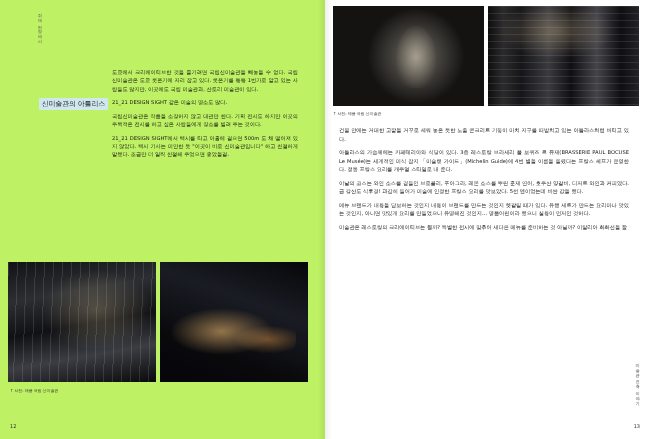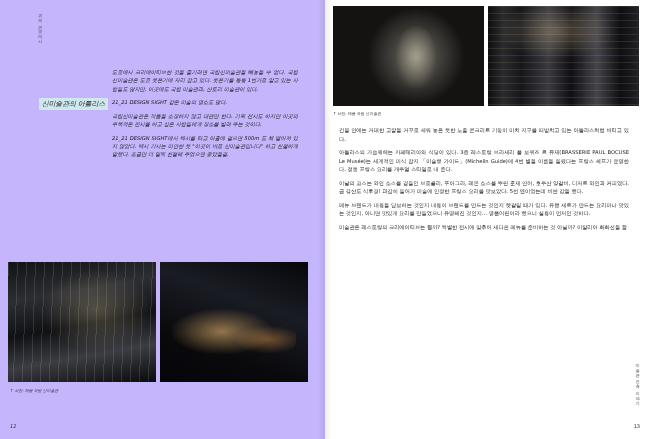--- a/index.html
+++ b/index.html
@@ -21,22 +21,21 @@
     display: flex;
   }
   .page {
     position: relative;
     height: 439px;
     box-sizing: border-box;
     overflow: hidden;
   }
   .page-left {
     width: 325px;
-    background: #c4b5fd;
-    font-style: italic;
+    background: #bef264;
   }
   .page-right {
     width: 325px;
     background: #ffffff;
   }
   
   .vertical-head {
     position: absolute;
     writing-mode: vertical-rl;
     font-size: 4.2px;

